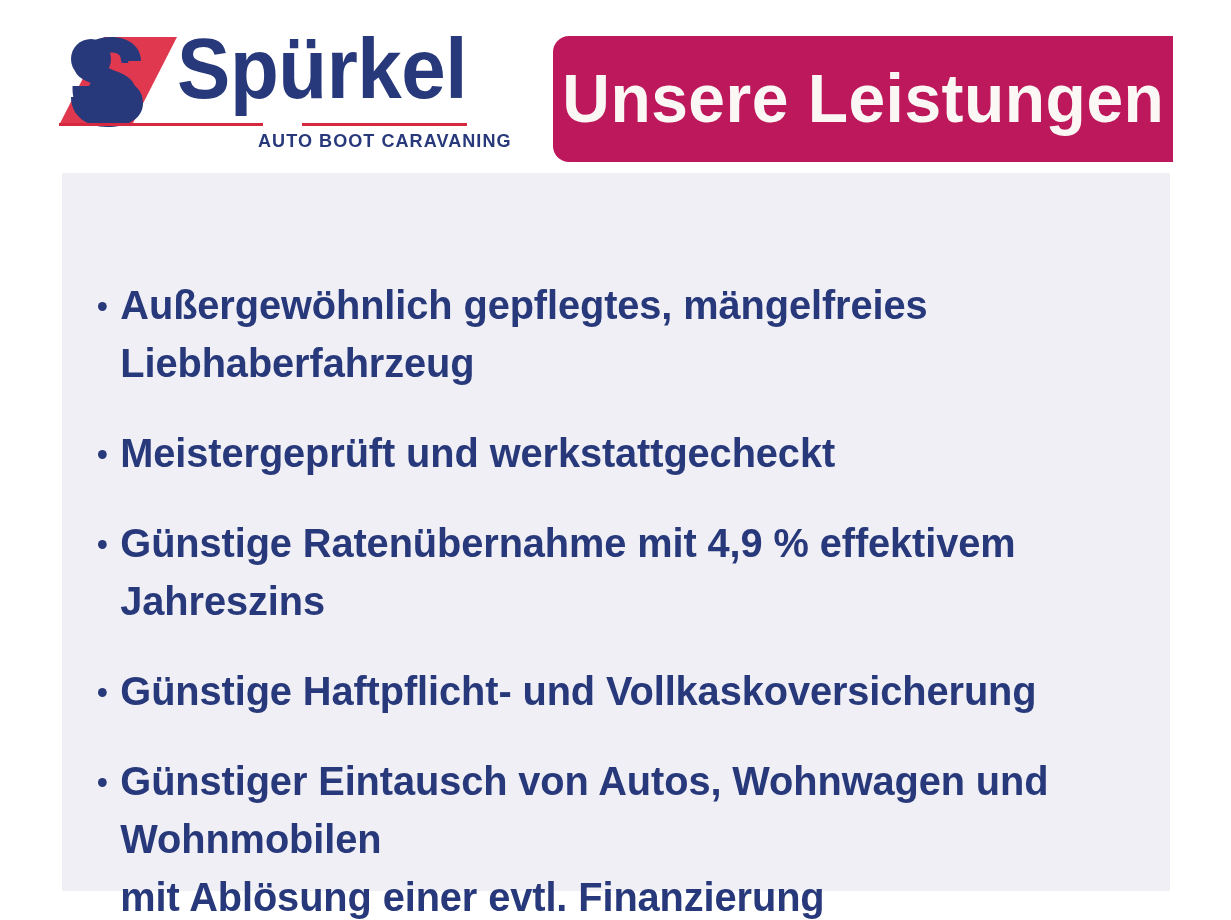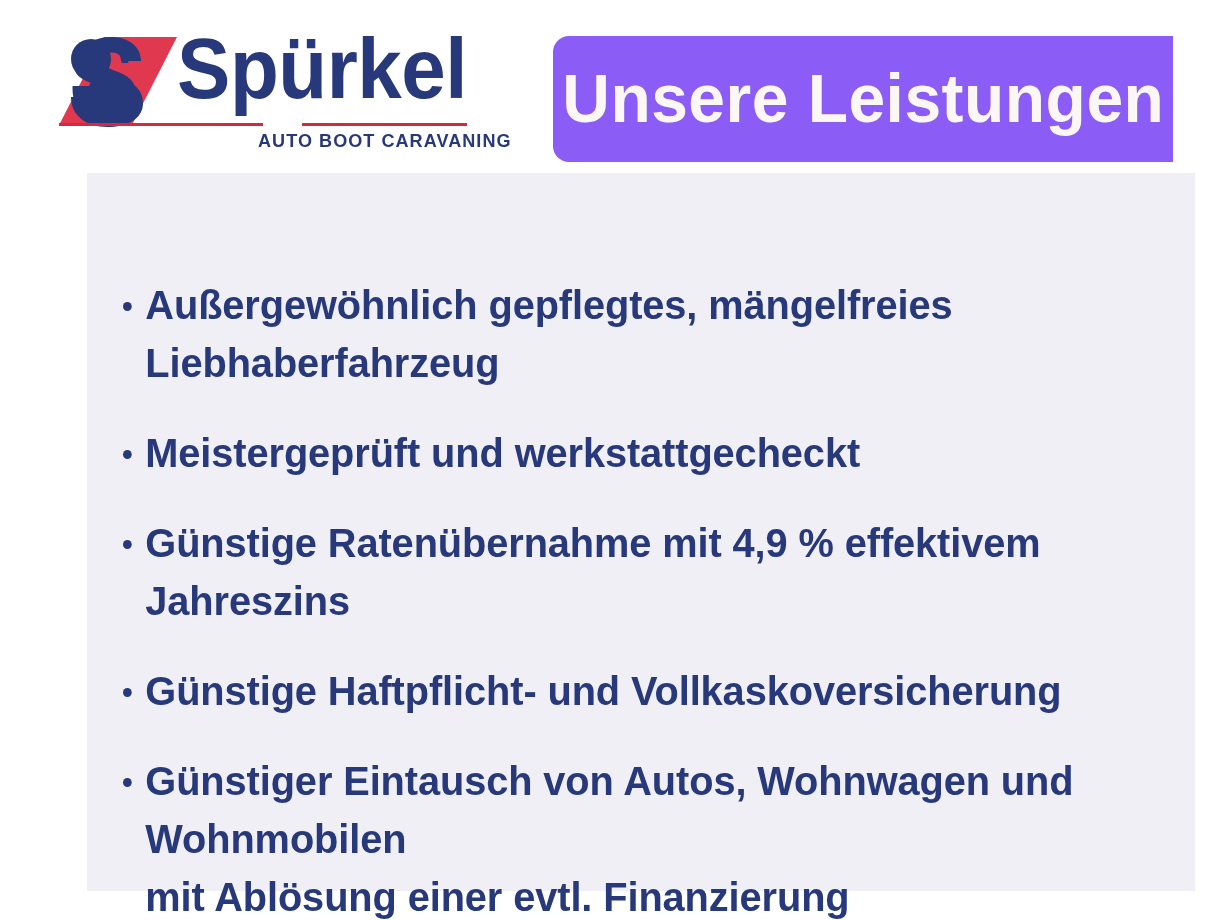--- a/index.html
+++ b/index.html
@@ -90,21 +90,21 @@
     transform-origin: right top;
   }
 
   
   .banner {
     position: absolute;
     left: 553px;
     top: 36px;
     width: 620px;
     height: 126px;
-    background: #8b5cf6;
+    background: #be185d;
     border-radius: 16px 0 0 16px;
     display: flex;
     align-items: center;
   }
   .banner-title {
     font-family: "Liberation Sans Narrow", "Liberation Sans", sans-serif;
     font-weight: 700;
     font-size: 68px;
     line-height: 1;
     color: #fbf7f4;
@@ -115,21 +115,20 @@
   }
 
   
   .panel {
     position: absolute;
     left: 62px;
     top: 173px;
     width: 1108px;
     height: 718px;
     background: #f0eff5;
-    margin-left: 25px;
   }
 
   .bullet-list {
     position: absolute;
     left: 36px;
     top: 103px;
     width: 1060px;
     margin: 0;
     padding: 0;
     list-style: none;

